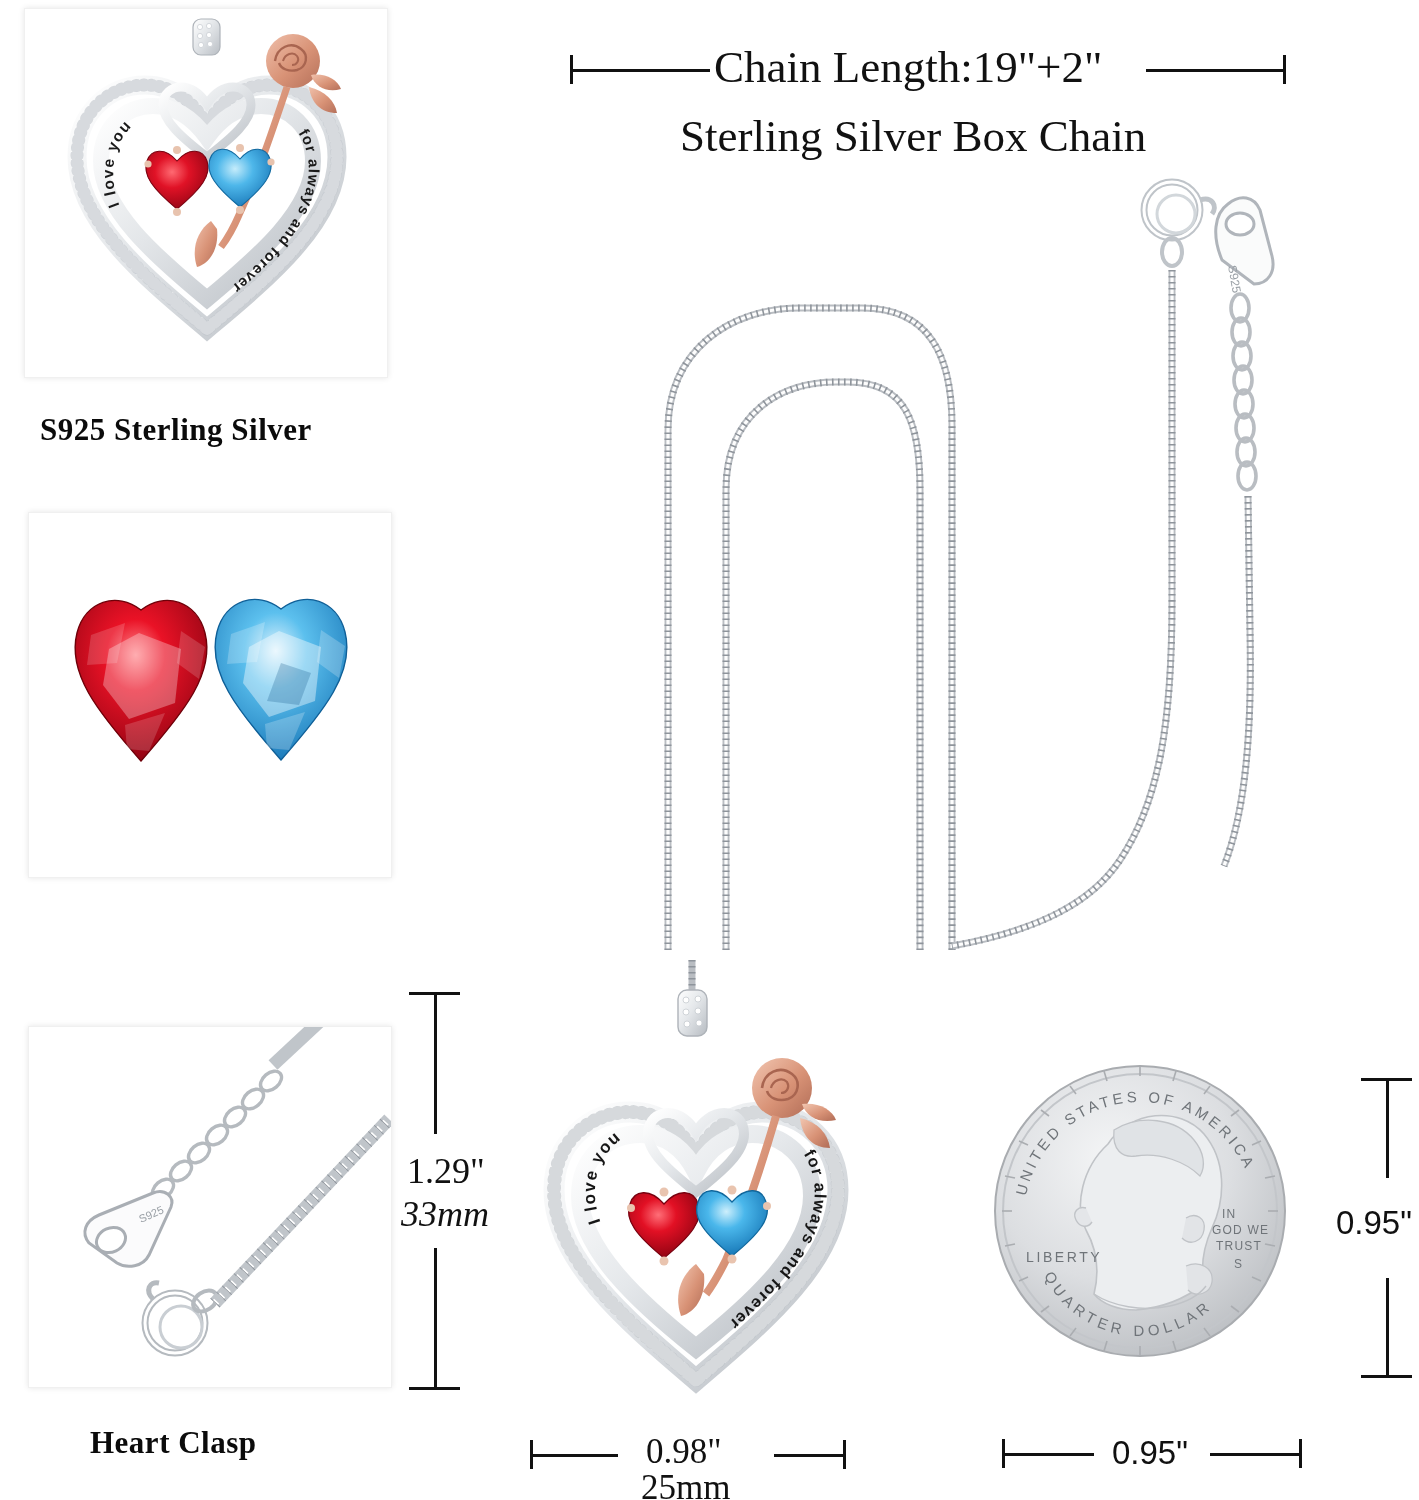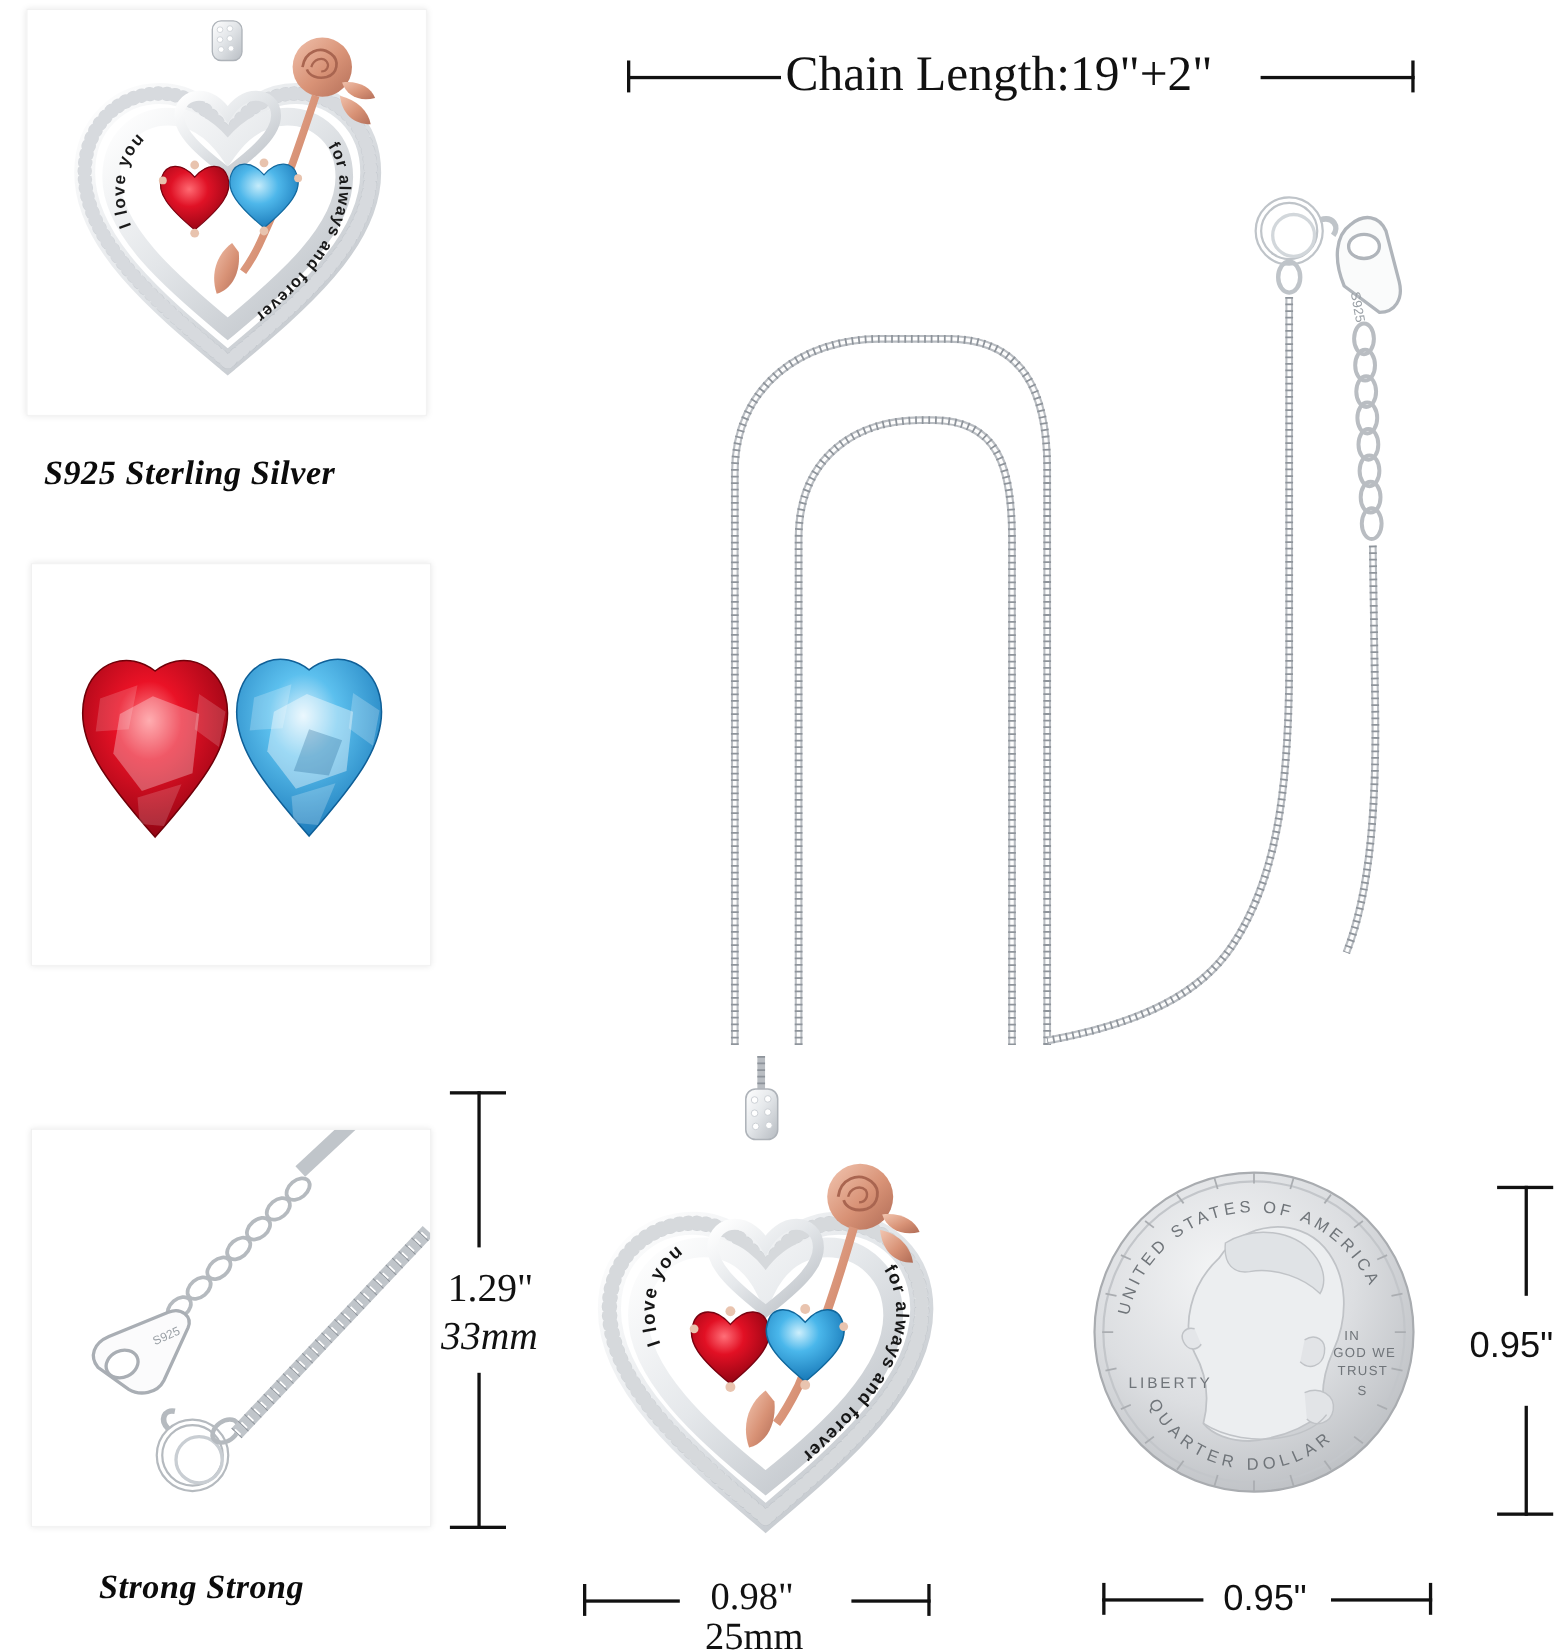--- a/index.html
+++ b/index.html
@@ -17,21 +17,20 @@
     position: absolute;
     background: #ffffff;
     border: 1px solid #f0f0f0;
     box-shadow: 0 0 6px rgba(0,0,0,0.10);
     overflow: hidden;
   }
   .caption {
     position: absolute;
     font-family: "Liberation Serif", serif;
     font-weight: bold;
-    font-style: italic;
     color: #0b0b0b;
     white-space: nowrap;
     letter-spacing: 0.5px;
   }
 
   
   .dim-h { position:absolute; height: 1px; }
   .dim-line-h { position:absolute; top:50%; height:3px; background:#111; }
   .dim-cap-l, .dim-cap-r {
     position:absolute; width:3px; background:#111; top:-13px; height:29px;
@@ -225,29 +224,30 @@
       <g>
         <path d="M186 276 L 360 92" fill="none" stroke="#c0c5ca" stroke-width="13"></path>
         <path d="M186 276 L 360 92" fill="none" stroke="#ffffff" stroke-width="7" stroke-dasharray="2.5 6"></path>
         <path d="M186 276 L 360 92" fill="none" stroke="#8e949b" stroke-width="13" stroke-dasharray="0.9 7.6"></path>
       </g>
       <g>
         <path d="M244 38 L 360 -70" fill="none" stroke="#c0c5ca" stroke-width="13"></path>
       </g>
     </svg>
   </div>
-  <div class="caption" style="left:90px; top:1425px; font-size:31px;">Strong Strong</div>
+  <div class="caption" style="left:90px; top:1425px; font-size:31px;">Heart Clasp</div>
 
   <div class="dim-h" style="left:570px; top:68px; width:716px;">
     <div class="dim-cap-l"></div>
     <div class="dim-cap-r"></div>
     <div class="dim-line-h" style="left:0; width:140px;"></div>
     <div class="dim-line-h" style="right:0; width:140px;"></div>
   </div>
   <div id="hdr-title" style="left:714px; top:41px; font-size:45px;">Chain Length:19"+2"</div>
+  <div id="hdr-sub" style="left:680px; top:110px; font-size:45px;">Sterling Silver Box Chain</div>
 
   <div class="abs" style="left:600px; top:160px; width:740px; height:790px;">
     <svg viewBox="0 0 740 790" width="740" height="790">
       <defs>
         <g id="boxlink"></g>
       </defs>
 
       <g>
         <path class="chainpath" d="M 68 790 L 68 270 C 68 190 130 148 200 148 L 262 148 C 330 148 352 196 352 266 L 352 790"></path>
         <path class="chainpath-in" d="M 68 790 L 68 270 C 68 190 130 148 200 148 L 262 148 C 330 148 352 196 352 266 L 352 790"></path>

